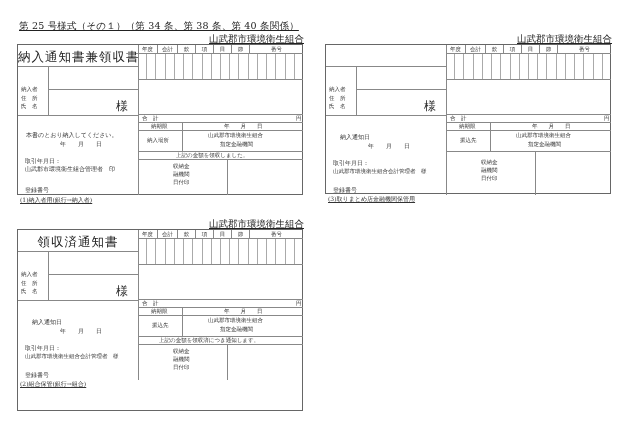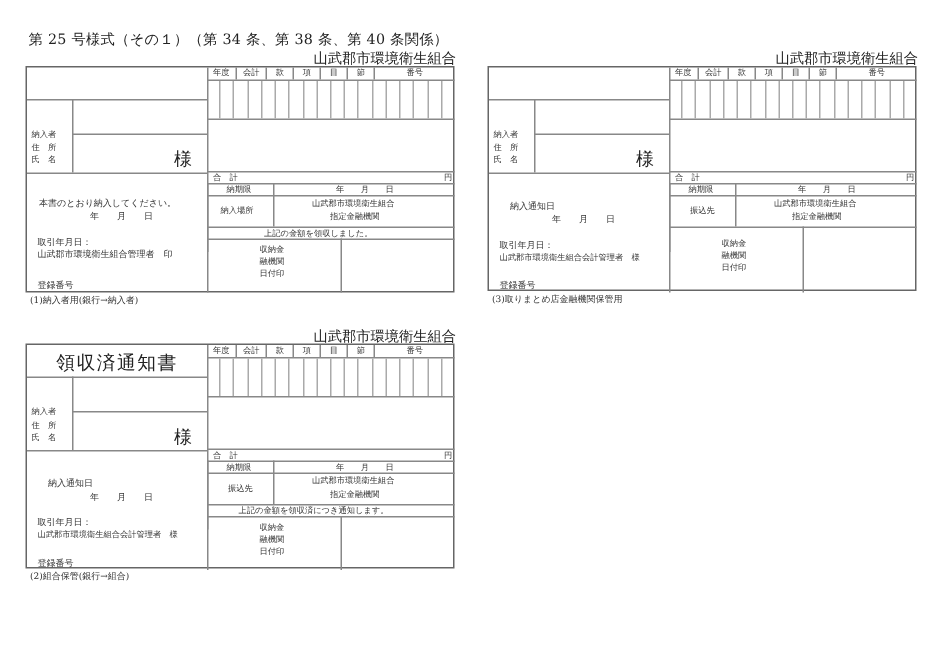--- a/index.html
+++ b/index.html
@@ -1,18 +1,18 @@
 <!DOCTYPE html>
 <html><head>
 <meta charset="utf-8">
 <style>
   html, body { margin:0; padding:0; background:#fff; }
   body { width:630px; height:439px; position:relative; overflow:hidden;
          font-family:"DejaVu Serif","Liberation Serif",serif; color:#333; }
-  .abs { position:absolute; }
+  .abs { position:absolute;text-decoration:underline; }
   .heading { left:19px; top:20px; font-size:9.5px; letter-spacing:0.2px; color:#222; white-space:nowrap; }
   .org { font-size:9.5px; color:#222; white-space:nowrap; text-align:right; }
   .form { position:absolute; width:286px; height:150px; border:1px solid #666; box-sizing:border-box; }
   .ln { position:absolute; background:#888; }
   .h { height:1px; }
   .v { width:1px; }
   .t { position:absolute; white-space:nowrap; color:#333; }
   .title { font-size:12.5px; color:#222; letter-spacing:1px; text-align:center; }
   .small { font-size:6px; }
   .tiny { font-size:5.5px; }
@@ -25,20 +25,21 @@
   .gridbody div { flex:1; border-right:1px solid #aaa; box-sizing:border-box; }
   .gridbody div:last-child { border-right:none; }
 </style>
 </head>
 <body>
 
 <div class="abs heading">第 25 号様式（その１）（第 34 条、第 38 条、第 40 条関係）</div>
 
 <div class="abs org" style="left:180px;top:33px;width:124px;">山武郡市環境衛生組合</div>
 <div class="form" style="left:17px;top:44px;height:151px;">
+  <div class="t title" style="left:0;top:4px;width:120px;">納入通知書兼領収書</div>
   <div class="ln v" style="left:120px;top:0;height:123px;"></div>
   <div class="ln h" style="left:0;top:21px;width:120px;"></div>
   <div class="gridhdr">
     <div style="width:20px">年度</div>
     <div style="width:20px">会計</div>
     <div style="width:18px">款</div>
     <div style="width:18px">項</div>
     <div style="width:18px">目</div>
     <div style="width:18px">節</div>
     <div style="flex:1">番号</div>
@@ -156,21 +157,21 @@
   <div class="t tiny" style="left:155px;top:130px;">日付印</div>
   <div class="t small" style="left:14px;top:88px;">納入通知日</div>
   <div class="t small" style="left:42px;top:97px;">年　　月　　日</div>
   <div class="t small" style="left:7px;top:114px;">取引年月日：</div>
   <div class="t tiny" style="left:7px;top:123px;">山武郡市環境衛生組合会計管理者　様</div>
   <div class="t small" style="left:7px;top:141px;">登録番号</div>
 </div>
 <div class="abs caption" style="left:328px;top:195px;">(3)取りまとめ店金融機関保管用</div>
 
 <div class="abs org" style="left:180px;top:218px;width:124px;">山武郡市環境衛生組合</div>
-<div class="form" style="left:17px;top:229px;height:150px;">
+<div class="form" style="left:17px;top:229px;height:182px;">
   <div class="t title" style="left:0;top:4px;width:120px;">領収済通知書</div>
   <div class="ln v" style="left:120px;top:0;height:123px;"></div>
   <div class="ln h" style="left:0;top:21px;width:120px;"></div>
   <div class="gridhdr">
     <div style="width:20px">年度</div>
     <div style="width:20px">会計</div>
     <div style="width:18px">款</div>
     <div style="width:18px">項</div>
     <div style="width:18px">目</div>
     <div style="width:18px">節</div>

